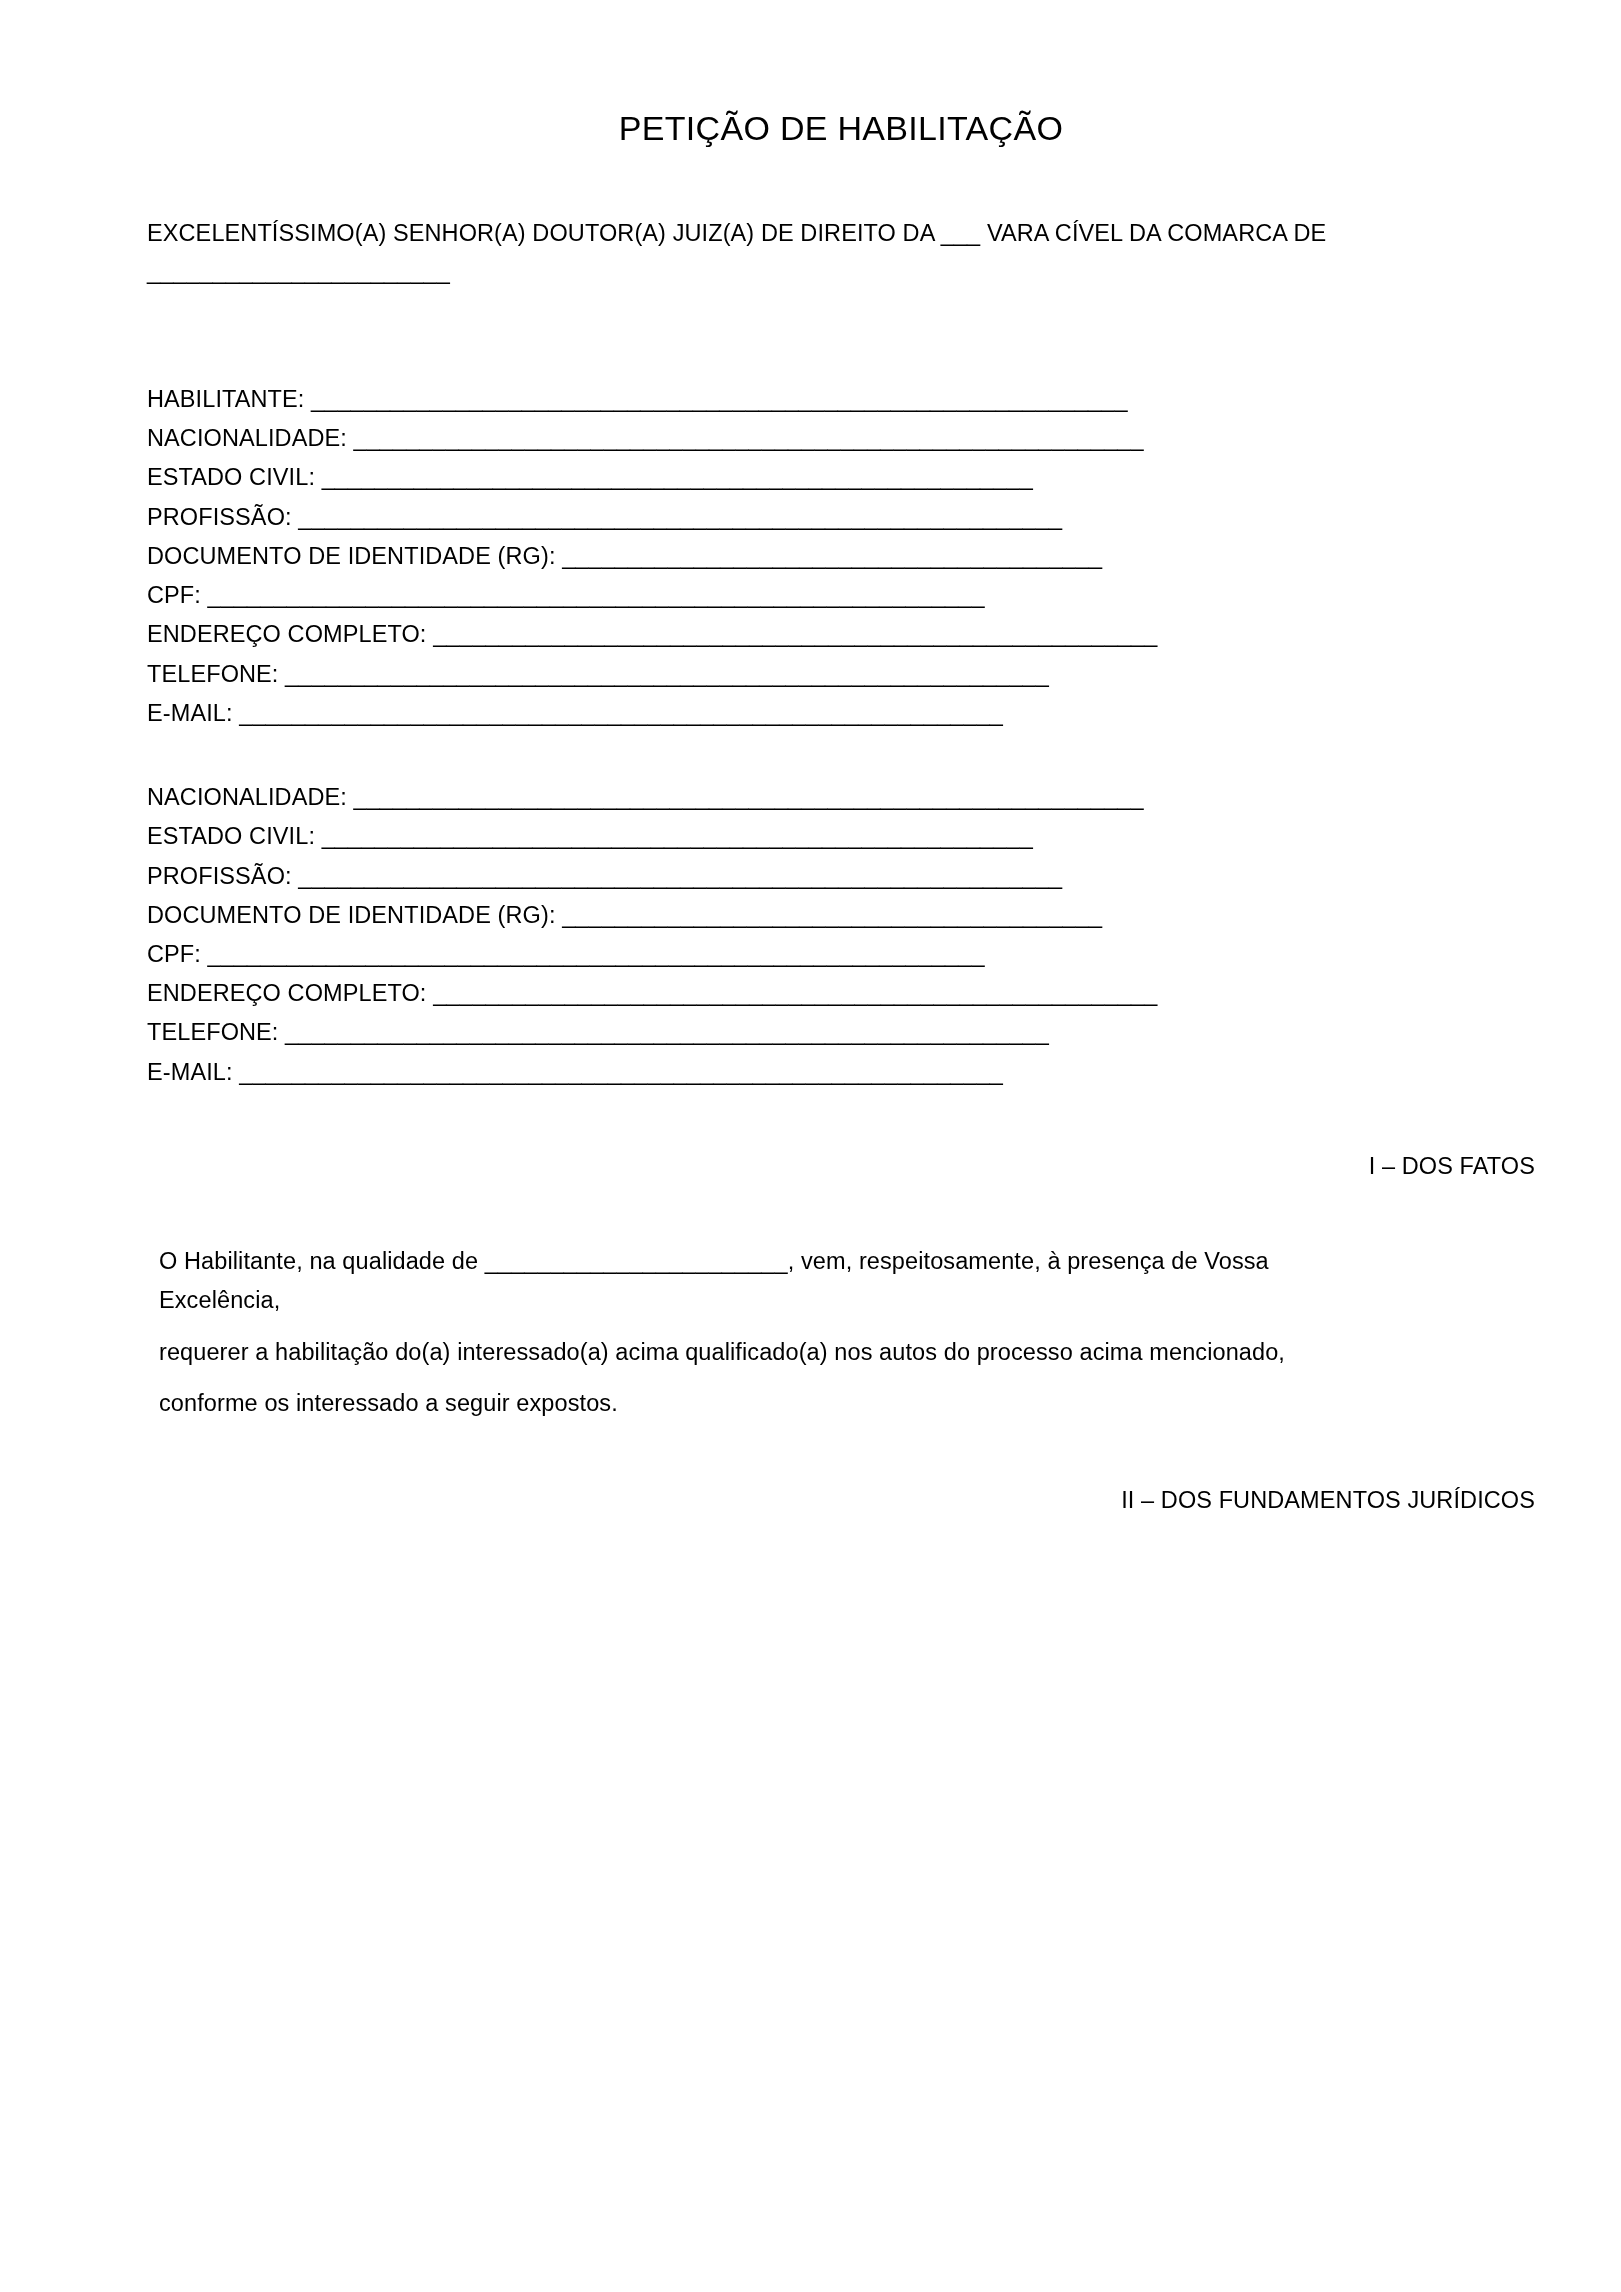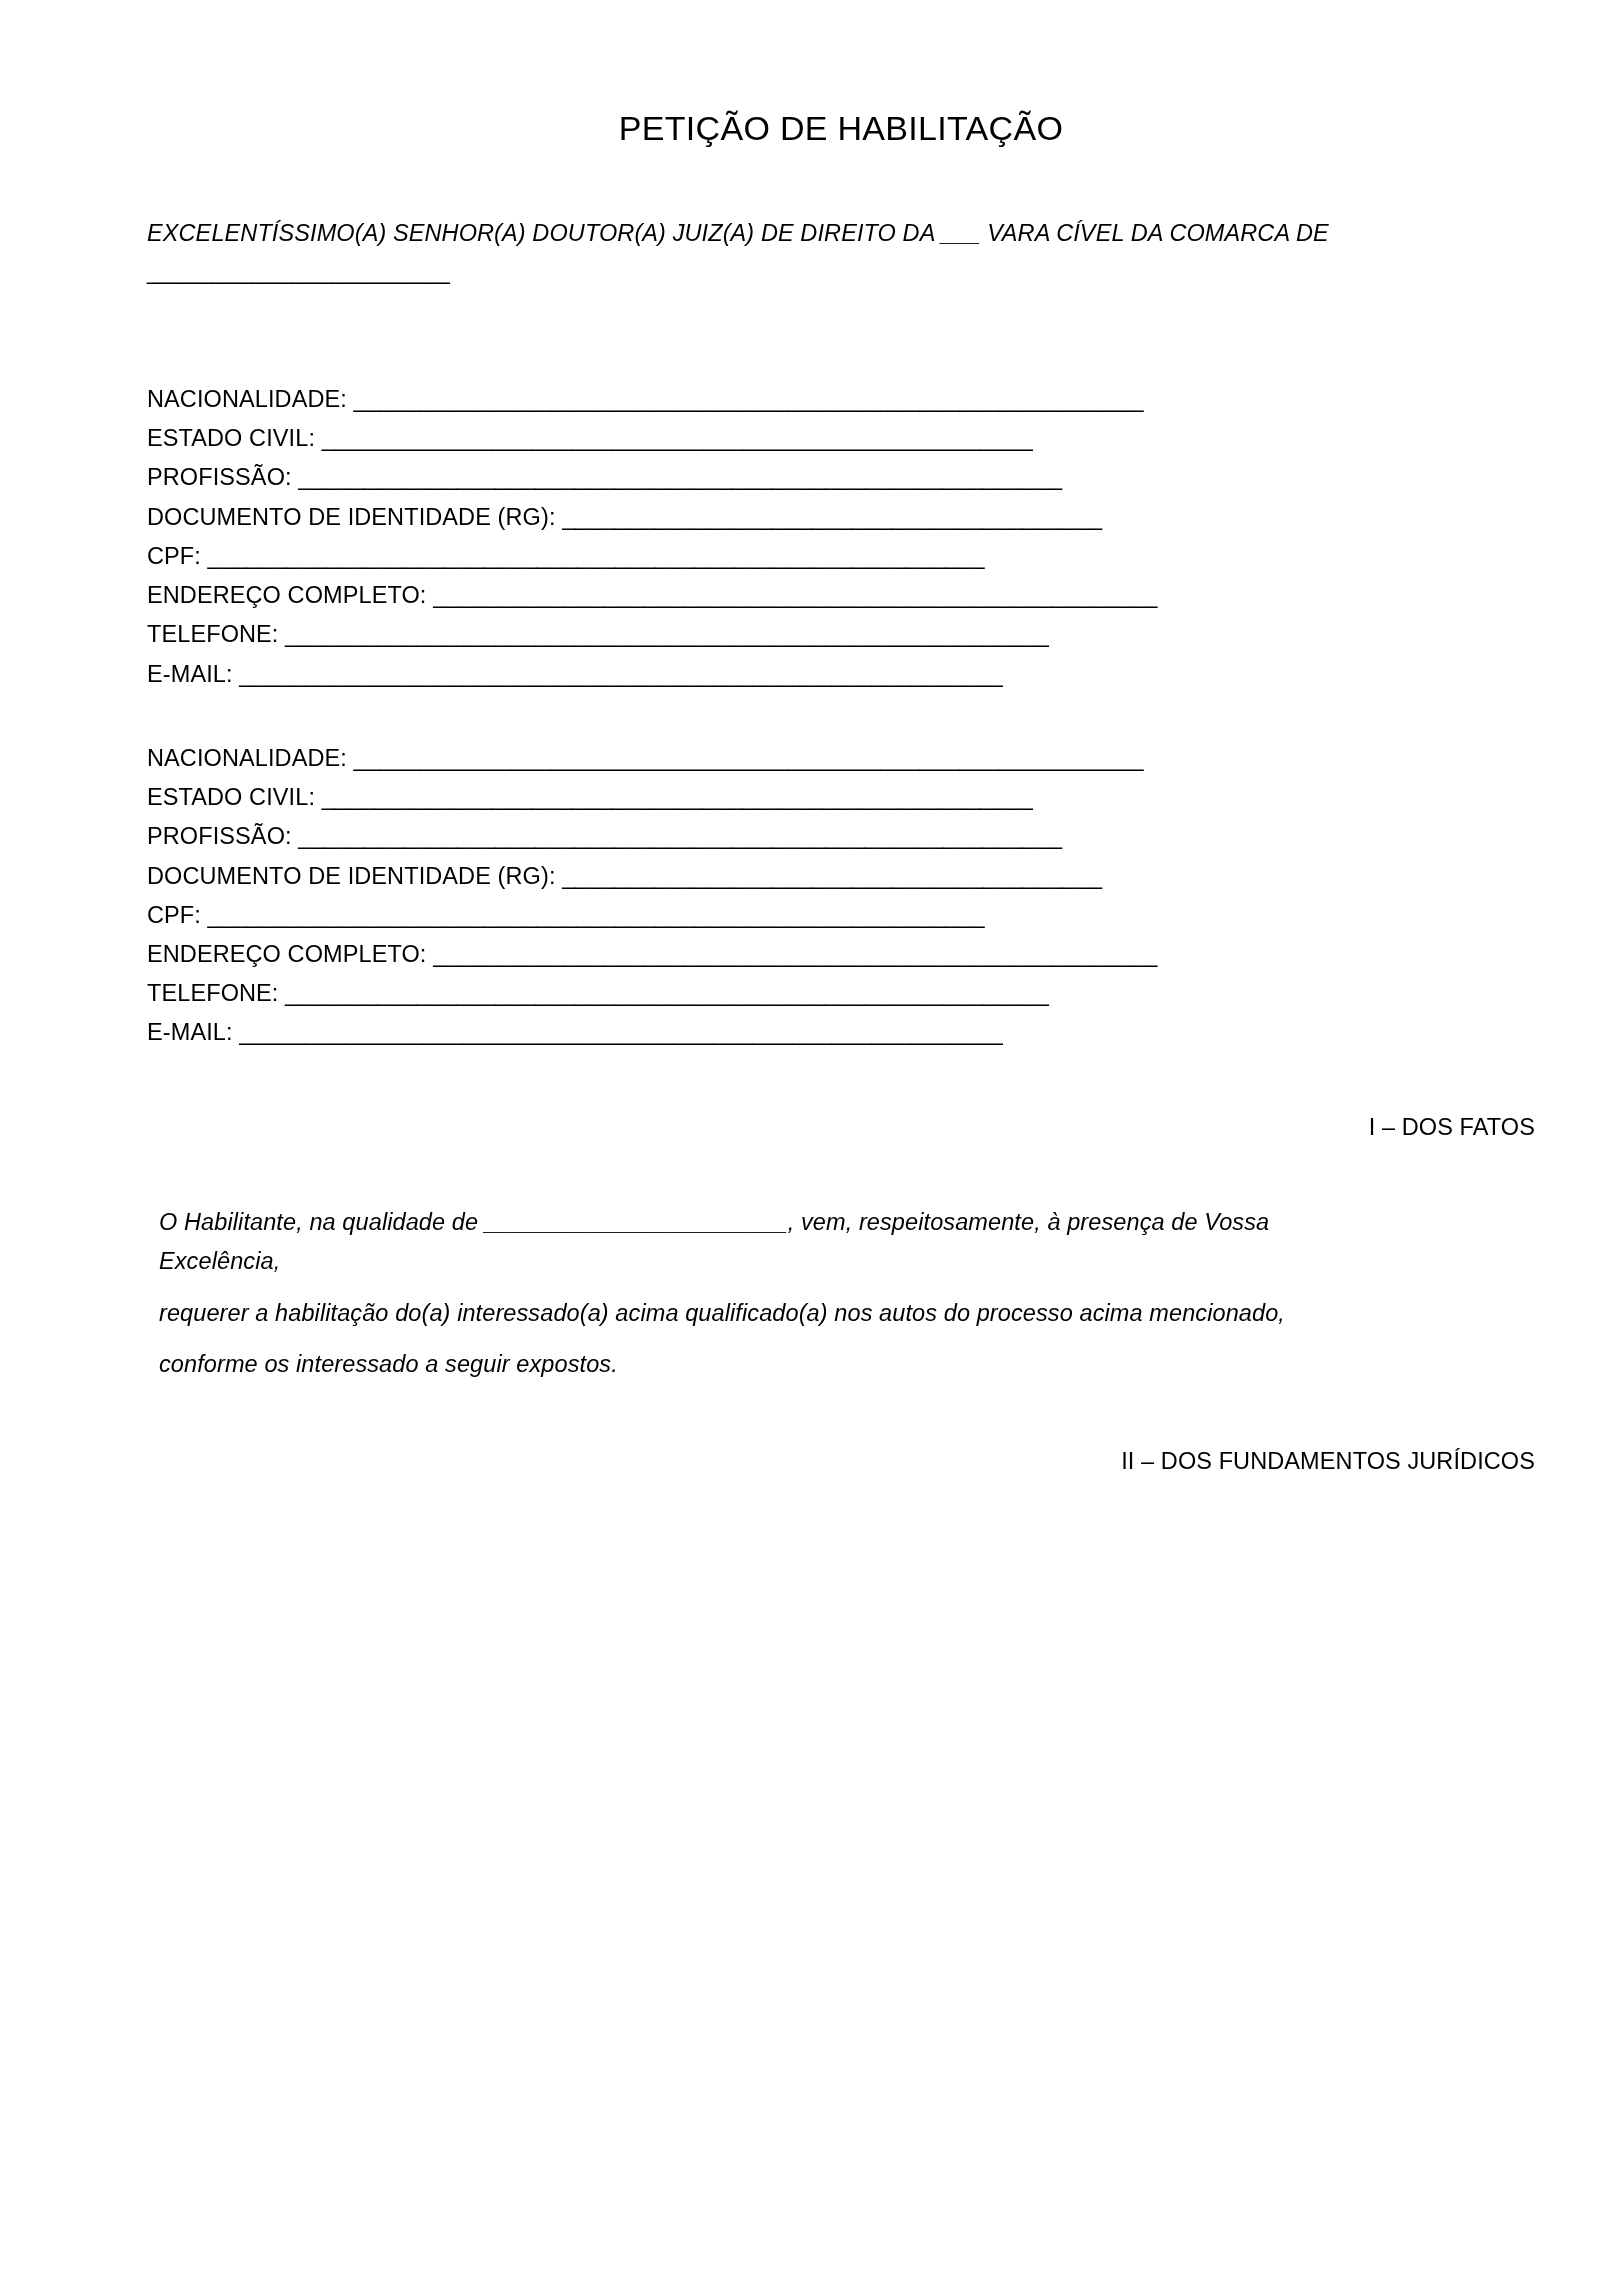--- a/index.html
+++ b/index.html
@@ -54,39 +54,39 @@
     text-align: right;
   }
   .body-line {
     font-size: 23.5px;
     line-height: 1.68;
     letter-spacing: 0.1px;
     margin: 12px;
   }
   .wrapline {
     max-width: 1206px;
-    font-style: italic;
   }
 </style>
 </head>
 <body>
 
 <div class="page">
 
   <h1 class="doc-title">PETIÇÃO DE HABILITAÇÃO</h1>
 
   <p class="para addressee wrapline">EXCELENTÍSSIMO(A) SENHOR(A) DOUTOR(A) JUIZ(A) DE DIREITO DA ___ VARA CÍVEL DA COMARCA DE</p>
   <p class="para">_______________________</p>
 
   <div class="gap-md"></div>
 
 
   <div class="gap-md"></div>
 
   <div class="field-list">
+    <div class="field">HABILITANTE: ______________________________________________________________</div>
     <div class="field">NACIONALIDADE: ____________________________________________________________</div>
     <div class="field">ESTADO CIVIL: ______________________________________________________</div>
     <div class="field">PROFISSÃO: __________________________________________________________</div>
     <div class="field">DOCUMENTO DE IDENTIDADE (RG): _________________________________________</div>
     <div class="field">CPF: ___________________________________________________________</div>
     <div class="field">ENDEREÇO COMPLETO: _______________________________________________________</div>
     <div class="field">TELEFONE: __________________________________________________________</div>
     <div class="field">E-MAIL: __________________________________________________________</div>
   </div>
 

